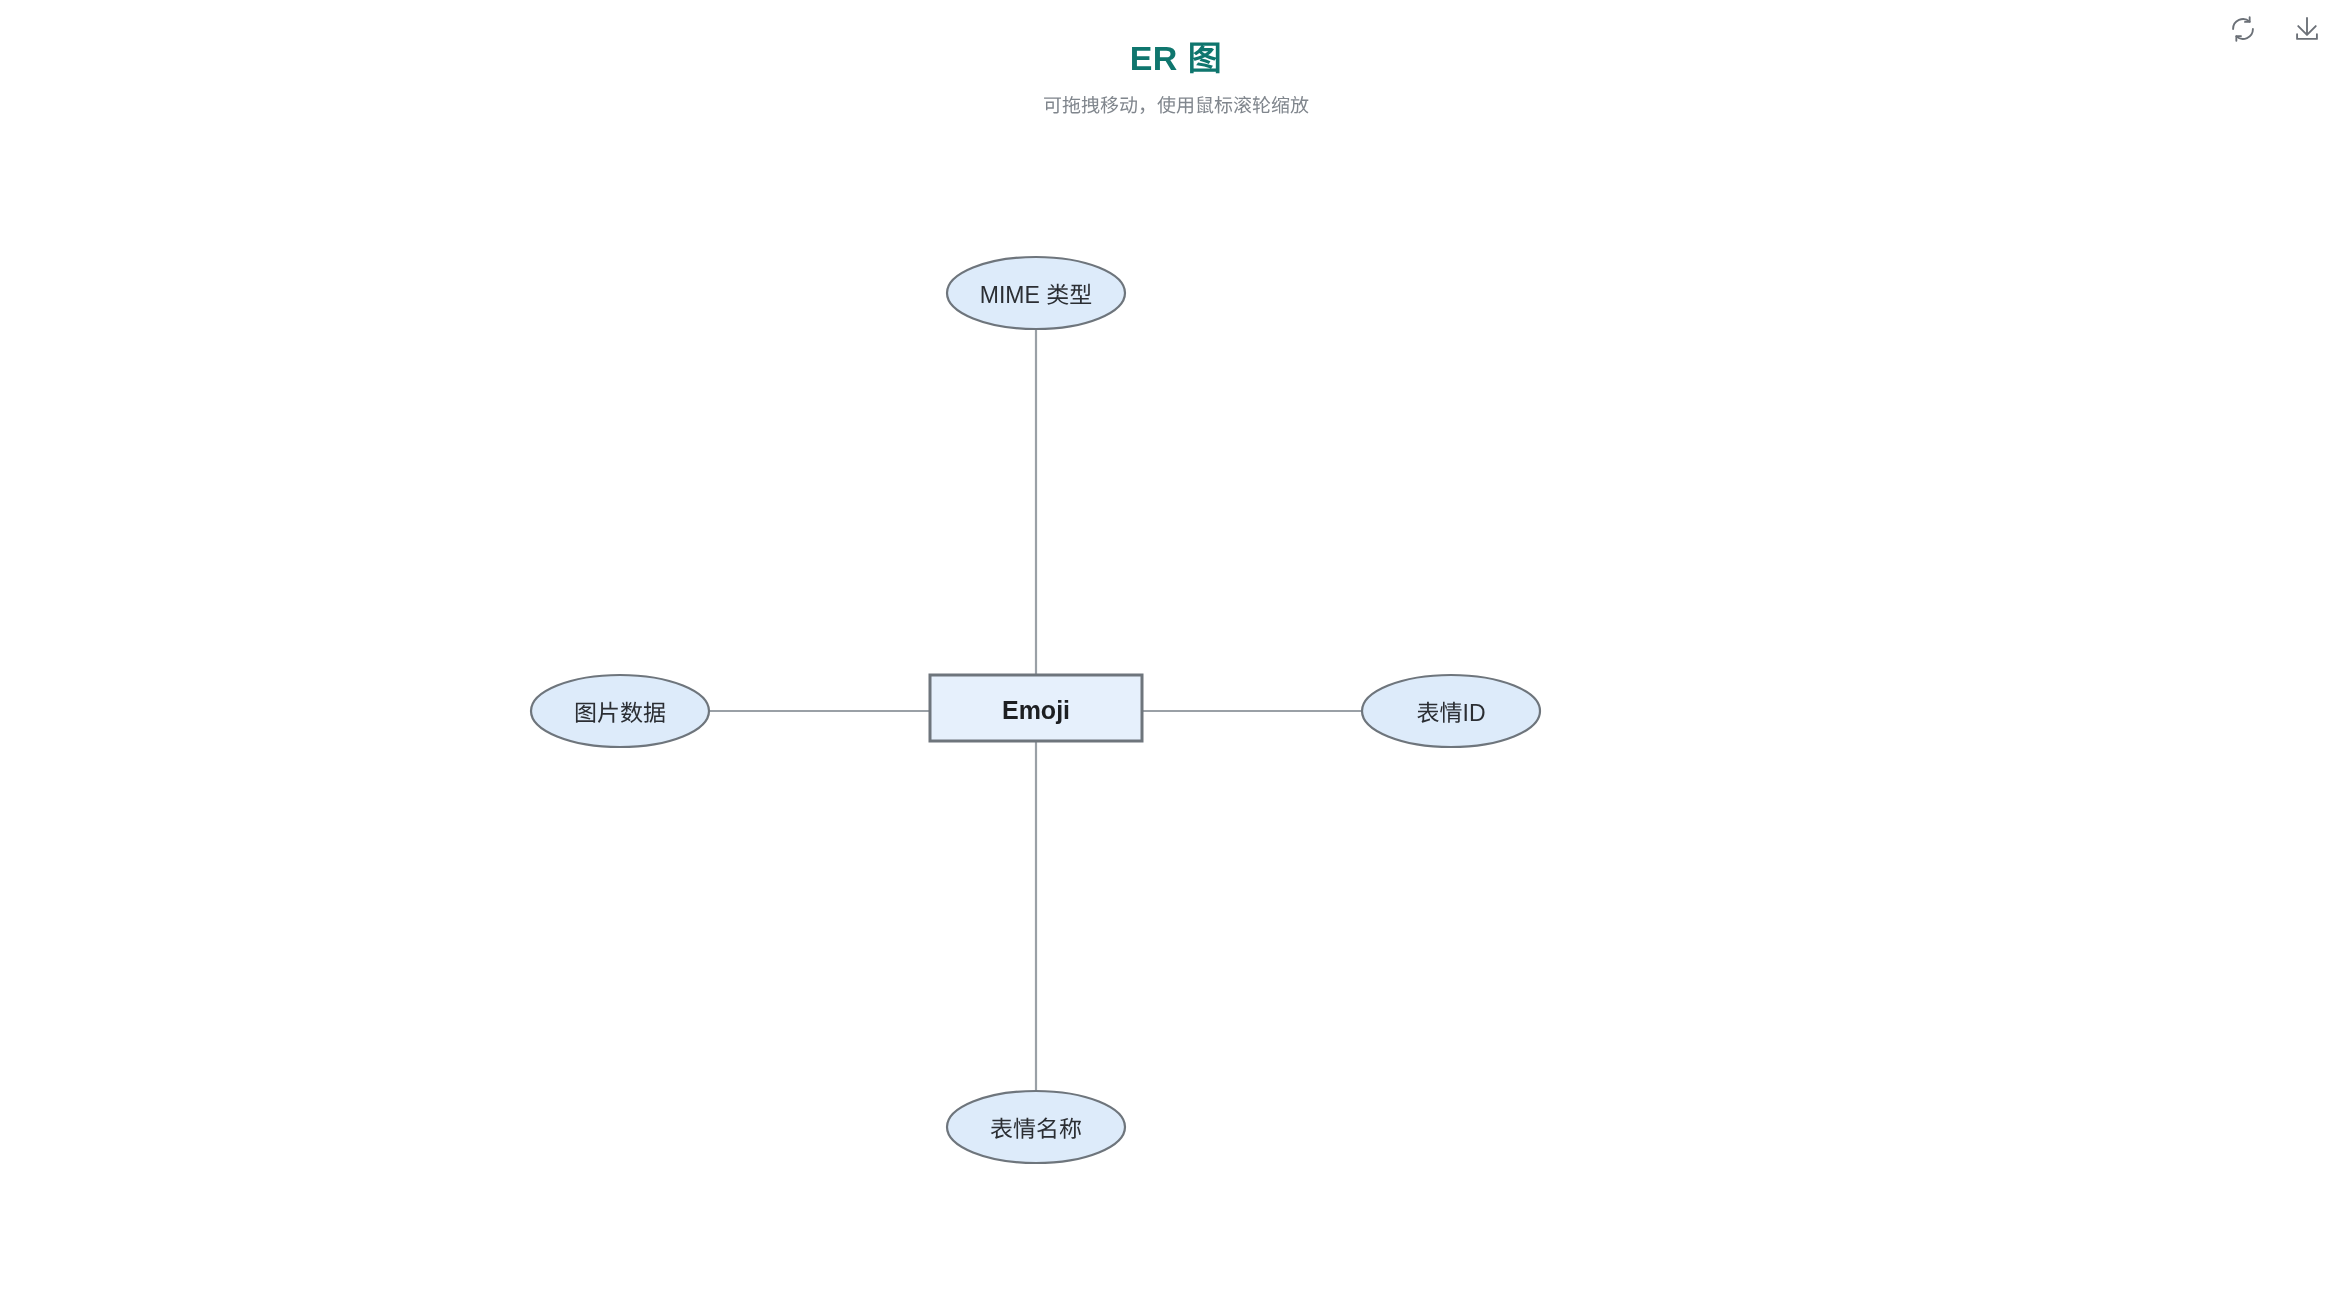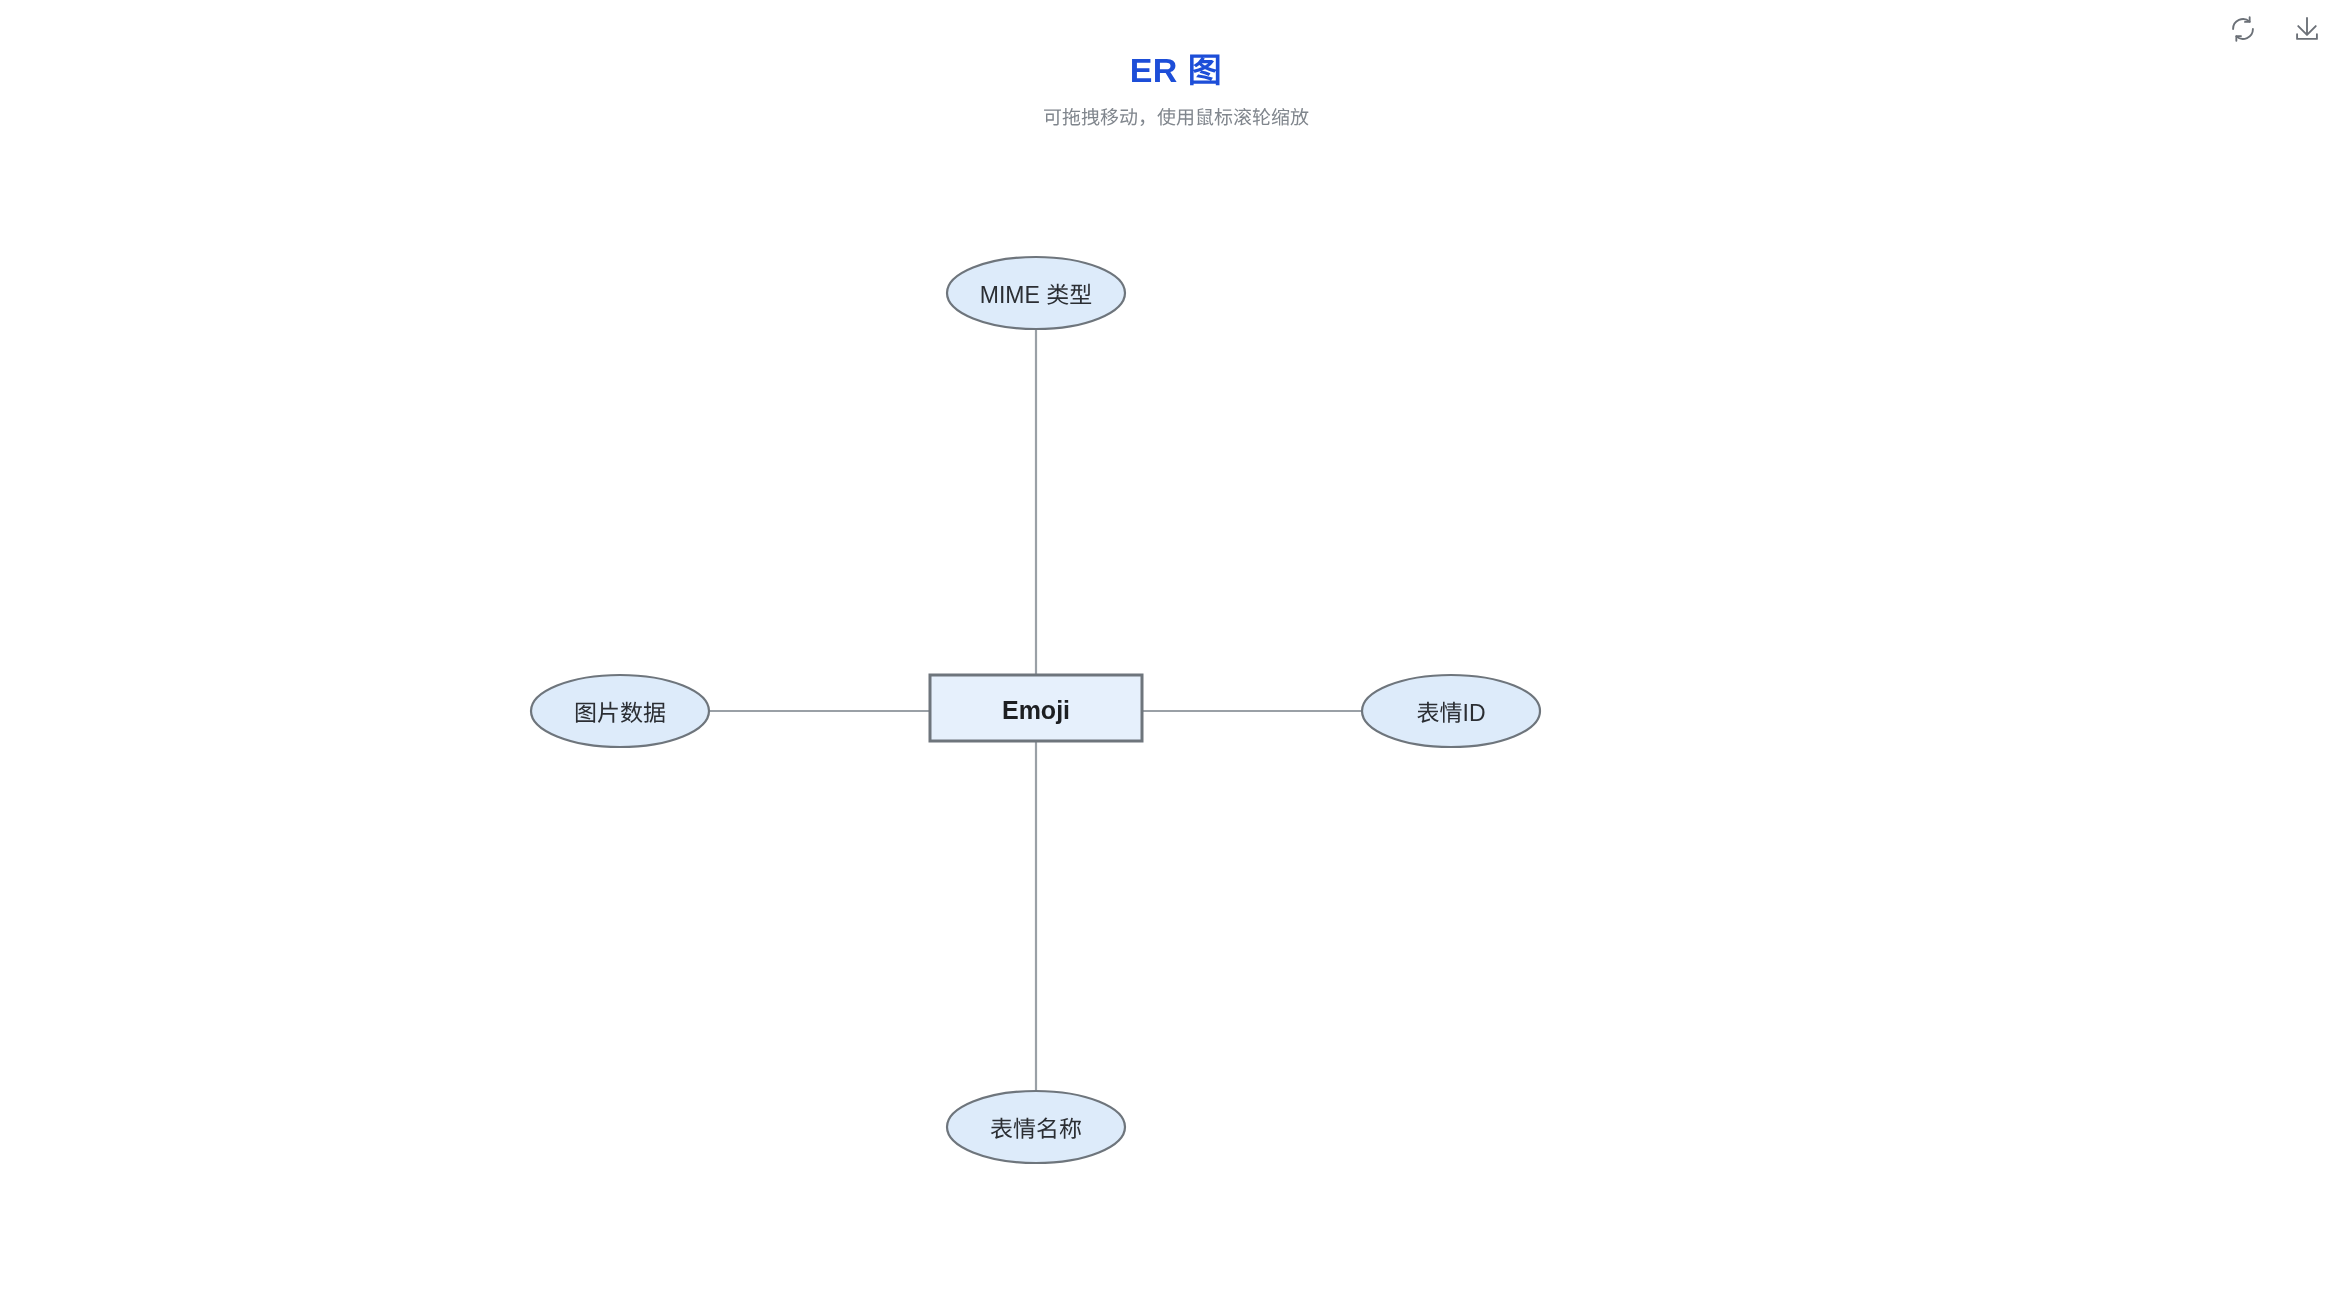--- a/index.html
+++ b/index.html
@@ -23,25 +23,25 @@
     position: absolute;
     top: 0;
     left: 0;
     width: 2352px;
     height: 150px;
     text-align: center;
     pointer-events: none;
   }
   .page-title {
     margin: 0;
-    padding-top: 52px;
+    padding-top: 40px;
     font-size: 34px;
     font-weight: bold;
     letter-spacing: 0.5px;
-    color: #1d4ed8;
+    color: #0f766e;
     line-height: 1.1;
     text-align: center;
   }
   .page-subtitle {
     margin: 0;
     padding-top: 18px;
     font-size: 19px;
     font-weight: normal;
     color: #80868d;
     line-height: 1.2;

